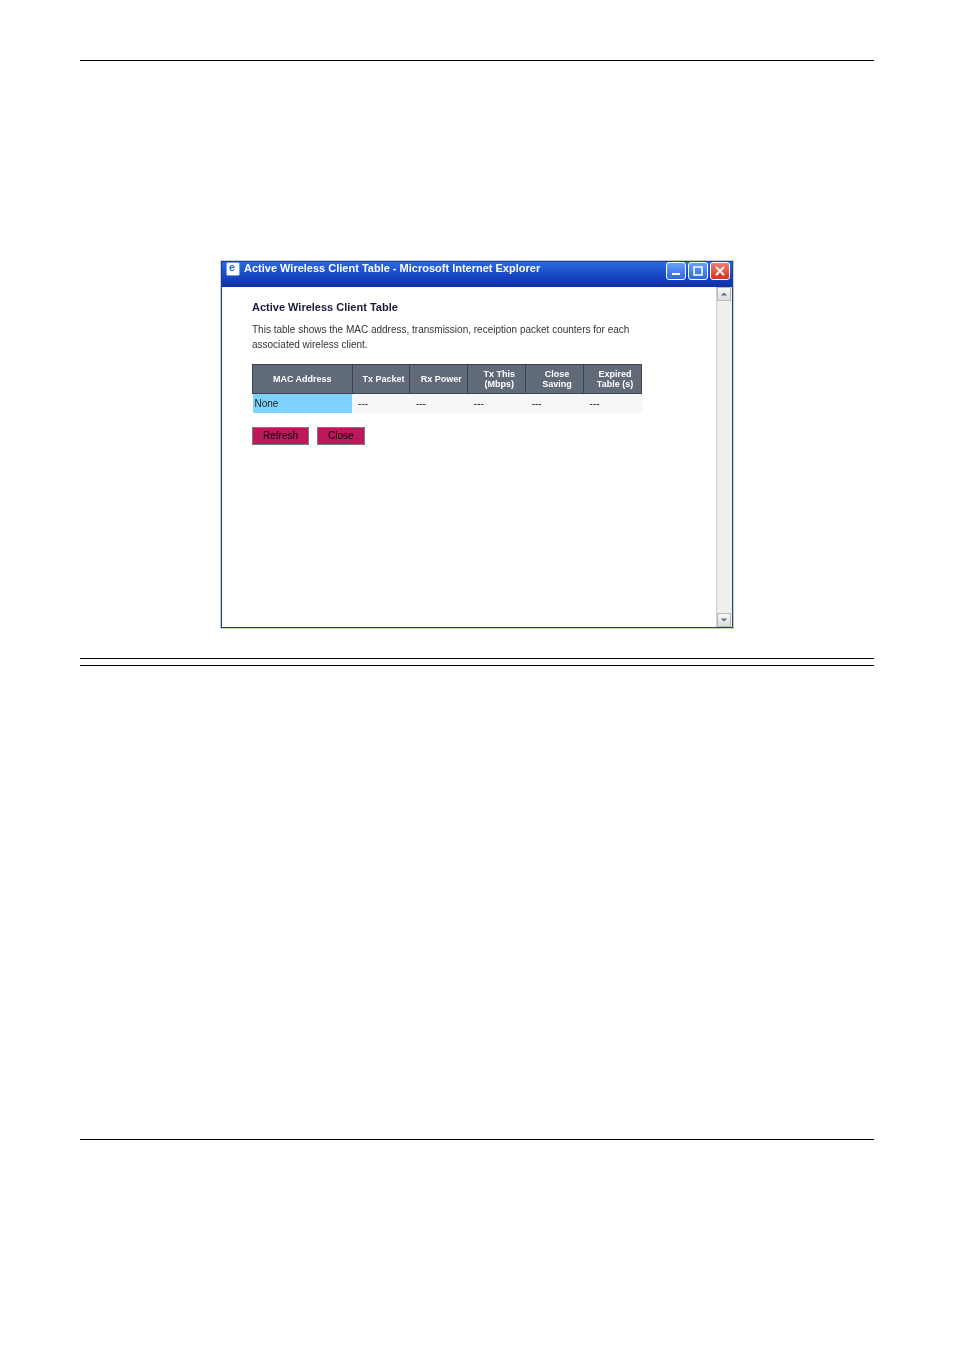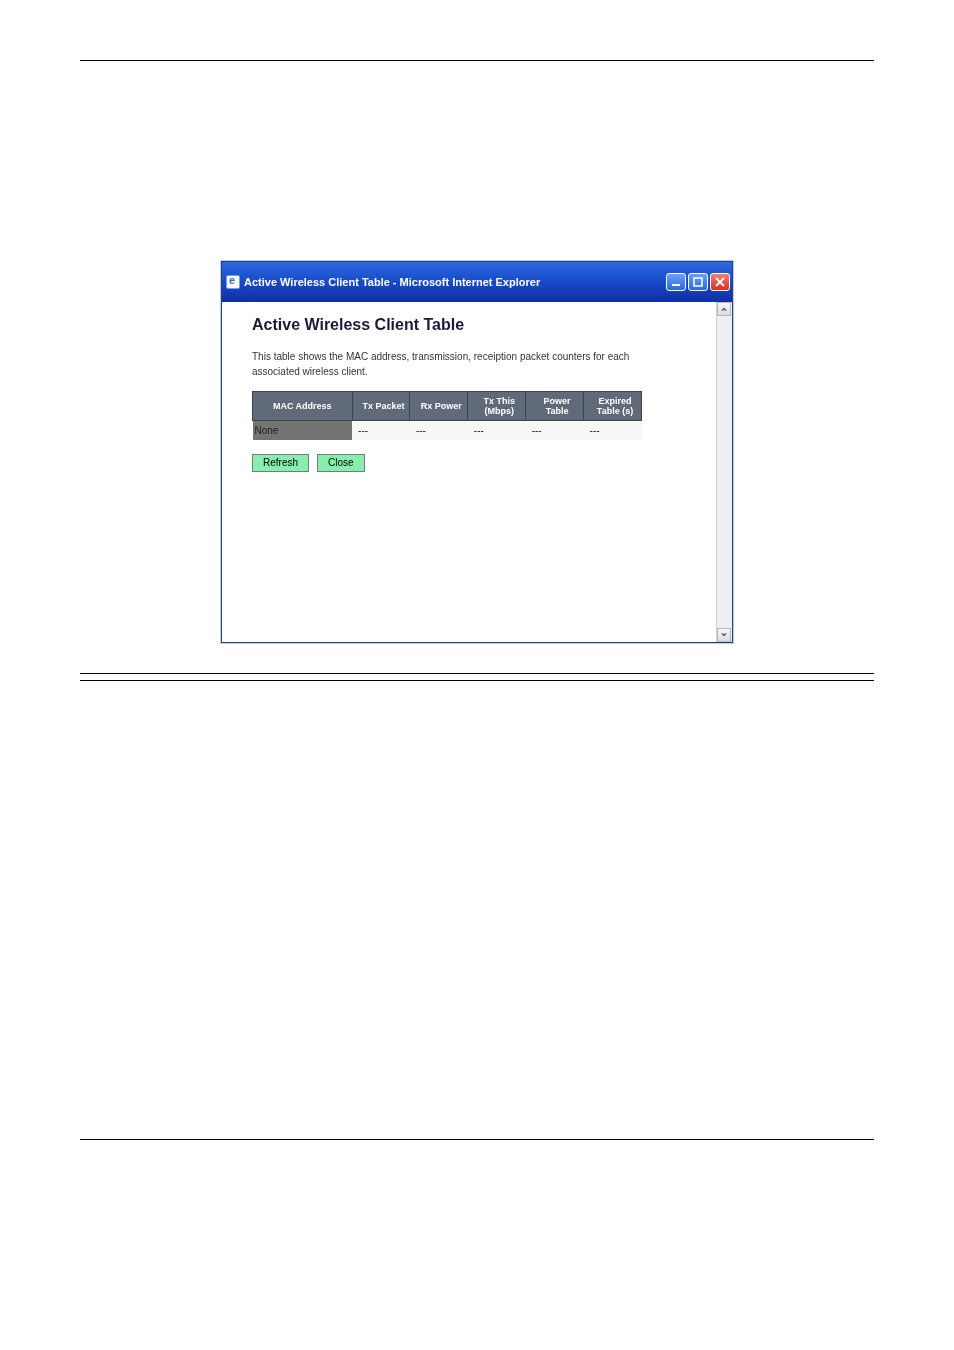--- a/index.html
+++ b/index.html
@@ -1,46 +1,46 @@
 <!DOCTYPE html>
 <html><head>
 <meta charset="utf-8">
 <style>
   * { box-sizing: border-box; margin: 0; padding: 0; }
   html, body { width: 954px; height: 1350px; background: #fff; font-family: Arial, Helvetica, sans-serif; }
   .page { width: 954px; height: 1350px; position: relative; padding: 60px 80px 0 80px; }
   .top-rule { border-top: 1px solid #000; margin-bottom: 200px; }
   .screenshot-wrap { width: 100%; display: flex; justify-content: center; margin: 14px 0 30px 0; }
   .ie-window { width: 512px; border: 1px solid #1b3f9b; background: #fff; box-shadow: 0 0 0 1px #ccc; }
-  .titlebar { height: 40px; background: linear-gradient(to bottom, #2a6ae0 0%, #1a49c7 50%, #0f2fa5 100%); display: flex; align-items: center; padding: 0 2px 0 4px; }
+  .titlebar { height: 25px; background: linear-gradient(to bottom, #2a6ae0 0%, #1a49c7 50%, #0f2fa5 100%); display: flex; align-items: flex-start; padding: 0 2px 0 4px; }
   .ie-icon { width: 14px; height: 14px; background: #fff; border: 1px solid #6aa0ff; margin-right: 4px; border-radius: 2px; position: relative; }
   .ie-icon::after { content: "e"; position: absolute; left: 2px; top: -2px; font-size: 11px; font-weight: bold; color: #2a6ae0; }
   .titlebar-text { color: #fff; font-size: 11px; font-weight: bold; flex: 1; white-space: nowrap; overflow: hidden; }
   .win-btns { display: flex; gap: 2px; }
   .win-btn { width: 20px; height: 18px; border: 1px solid #fff; border-radius: 3px; display: flex; align-items: center; justify-content: center; font-size: 10px; font-weight: bold; color: #fff; }
   .win-btn.min, .win-btn.max { background: linear-gradient(to bottom, #6aa0ff, #2a6ae0); }
   .win-btn.close { background: linear-gradient(to bottom, #f08070, #d83020); }
   .win-btn.min svg, .win-btn.max svg, .win-btn.close svg { width: 10px; height: 10px; }
   .ie-body { display: flex; }
   .ie-content { flex: 1; padding: 14px 26px 10px 30px; min-height: 340px; }
   .ie-scroll { width: 16px; background: #efefef; border-left: 1px solid #d0d0d0; position: relative; }
   .ie-scroll .arrow { width: 14px; height: 14px; background: linear-gradient(to bottom, #f7f7f7, #dcdcdc); border: 1px solid #b9b9b9; position: absolute; left: 0; display:flex; align-items:center; justify-content:center; }
   .ie-scroll .arrow.up { top: 0; }
   .ie-scroll .arrow.down { bottom: 0; }
   .ie-scroll .arrow svg { width:8px; height:8px; fill:#5a6a9a; }
-  .panel-title { font-size: 16px; font-weight: bold; color: #1a1a3a; margin-bottom: 16px; }
+  .panel-title { font-size: 11px; font-weight: bold; color: #1a1a3a; margin-bottom: 10px; }
   .panel-desc { font-size: 10px; color: #333; line-height: 1.45; max-width: 400px; margin-bottom: 12px; }
   table.clients { border-collapse: collapse; width: 390px; }
   table.clients th { background: #606a78; color: #fff; font-size: 9px; font-weight: bold; border: 1px solid #3c4452; padding: 4px 4px; text-align: center; }
   table.clients th.mac { width: 86px; margin-left: 32px; }
   table.clients th.small { width: 50px; padding-left: 9px; }
   table.clients td { font-size: 10px; color: #222; padding: 4px 6px; background: #f7f7f7; }
-  table.clients td.mac { background:#737373; padding-left:2px; }
+  table.clients td.mac { background:#7dd3fc; padding-left:2px; }
   .btn-row { margin-top: 14px; display: flex; gap: 8px; }
-  .ms-btn { border: 1px solid #7a7a7a; background: #86efac; font-size: 10px; padding: 2px 10px 3px 10px; cursor: pointer; font-family: inherit; }
+  .ms-btn { border: 1px solid #7a7a7a; background: #be185d; font-size: 10px; padding: 2px 10px 3px 10px; cursor: pointer; font-family: inherit; }
   .below-shot-rule { border-top: 1px solid #000; margin-top: 30px; }
   .below-shot-rule2 { border-top: 1px solid #000; margin-top: 6px; }
   .spacer-long { height: 380px; }
   .bottom-rule { border-top: 1px solid #000; position: absolute; left: 80px; right: 80px; bottom: 210px; }
 </style>
 </head>
 <body>
 
 <div class="page">
 
@@ -73,21 +73,21 @@
         <div class="ie-content">
           <div class="panel-title">Active Wireless Client Table</div>
           <div class="panel-desc">This table shows the MAC address, transmission, receiption packet counters for each associated wireless client.</div>
           <table class="clients">
             <thead>
               <tr>
                 <th class="mac">MAC Address</th>
                 <th class="small">Tx Packet</th>
                 <th class="small">Rx Power</th>
                 <th class="small">Tx This (Mbps)</th>
-                <th class="small">Power Table</th>
+                <th class="small">Close Saving</th>
                 <th class="small">Expired Table (s)</th>
               </tr>
             </thead>
             <tbody>
               <tr>
                 <td class="mac">None</td>
                 <td>---</td>
                 <td>---</td>
                 <td>---</td>
                 <td>---</td>

